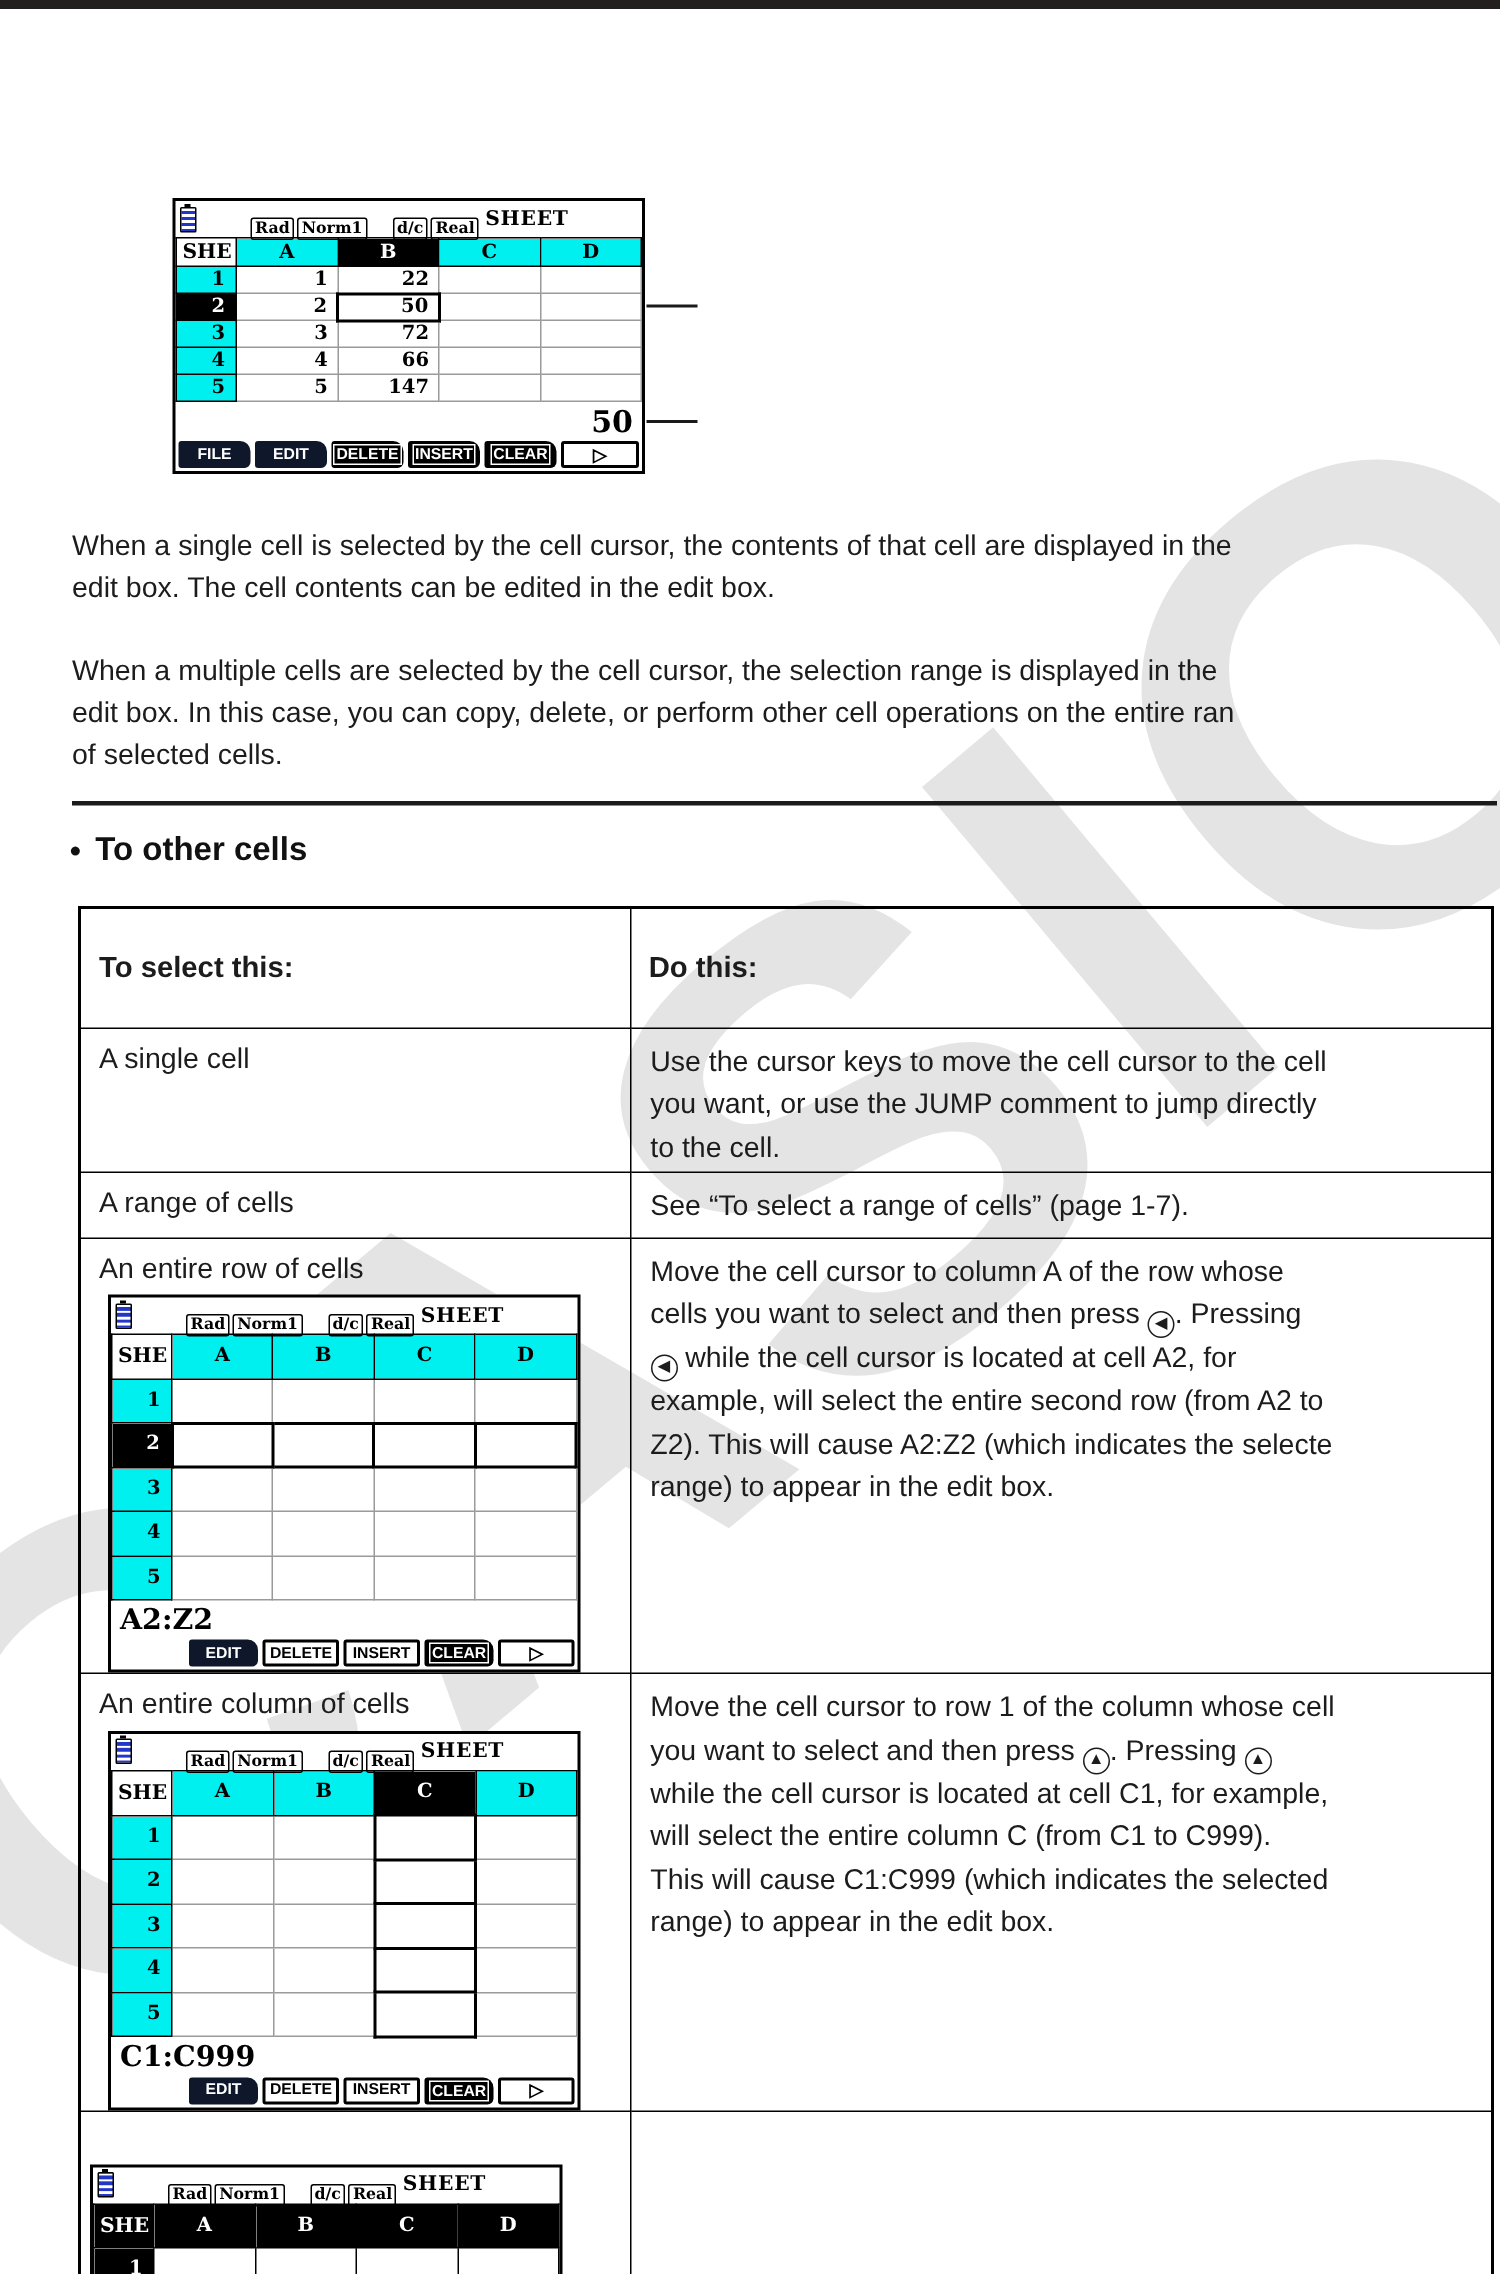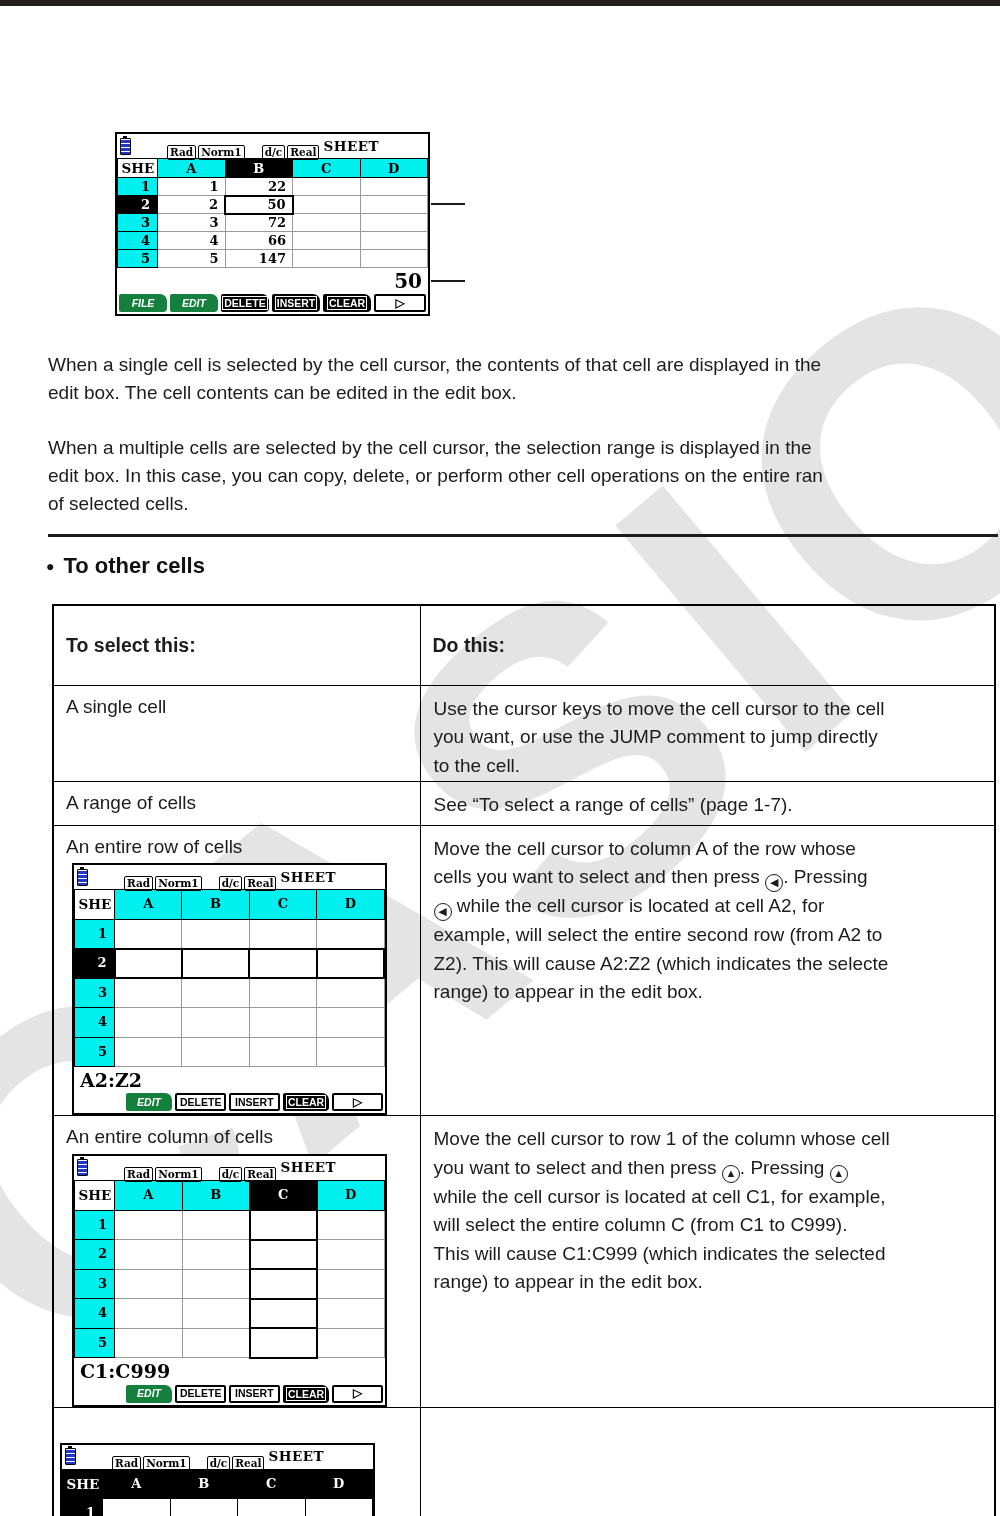--- a/index.html
+++ b/index.html
@@ -42,21 +42,21 @@
   .grid td.cursor { border:2px solid #000; }
   .calc.dark .grid tbody td { border:1.5px solid #000; }
 
   .editline { height:26px; display:flex; align-items:center; padding:0 6px; font-size:19px; }
   .editline.right { justify-content:flex-end; font-size:20px; }
 
   .menubar { height:20px; display:flex; gap:3px; padding:0 2px 2px 2px; align-items:stretch;
     font-family:"Liberation Sans", sans-serif; }
   .mi { flex:1; display:flex; align-items:center; justify-content:center;
     font-size:10.5px; font-weight:bold; }
-  .mi-solid  { background:#15803d; color:#fff; border-radius:2px 7px 4px 2px;font-style:italic; }
+  .mi-solid  { background:#0f172a; color:#fff; border-radius:2px 7px 4px 2px; }
   .mi-invbox { background:#000; color:#fff; border-radius:2px 7px 4px 2px; }
   .mi-invbox span { border:1px solid #fff; padding:0 1px; line-height:12px; }
   .mi-box    { background:#fff; color:#000; border:2px solid #000; border-radius:2px; }
   .mi-arrow  { background:#fff; color:#000; border:2px solid #000; border-radius:2px; font-size:12px; }
   .mi-empty  { background:transparent; }
 
   
   .callout { position:absolute; height:2px; background:#1a1a1a; }
   .callout-1 { left:431px; top:203px; width:34px; }
   .callout-2 { left:431px; top:280px; width:34px; }

